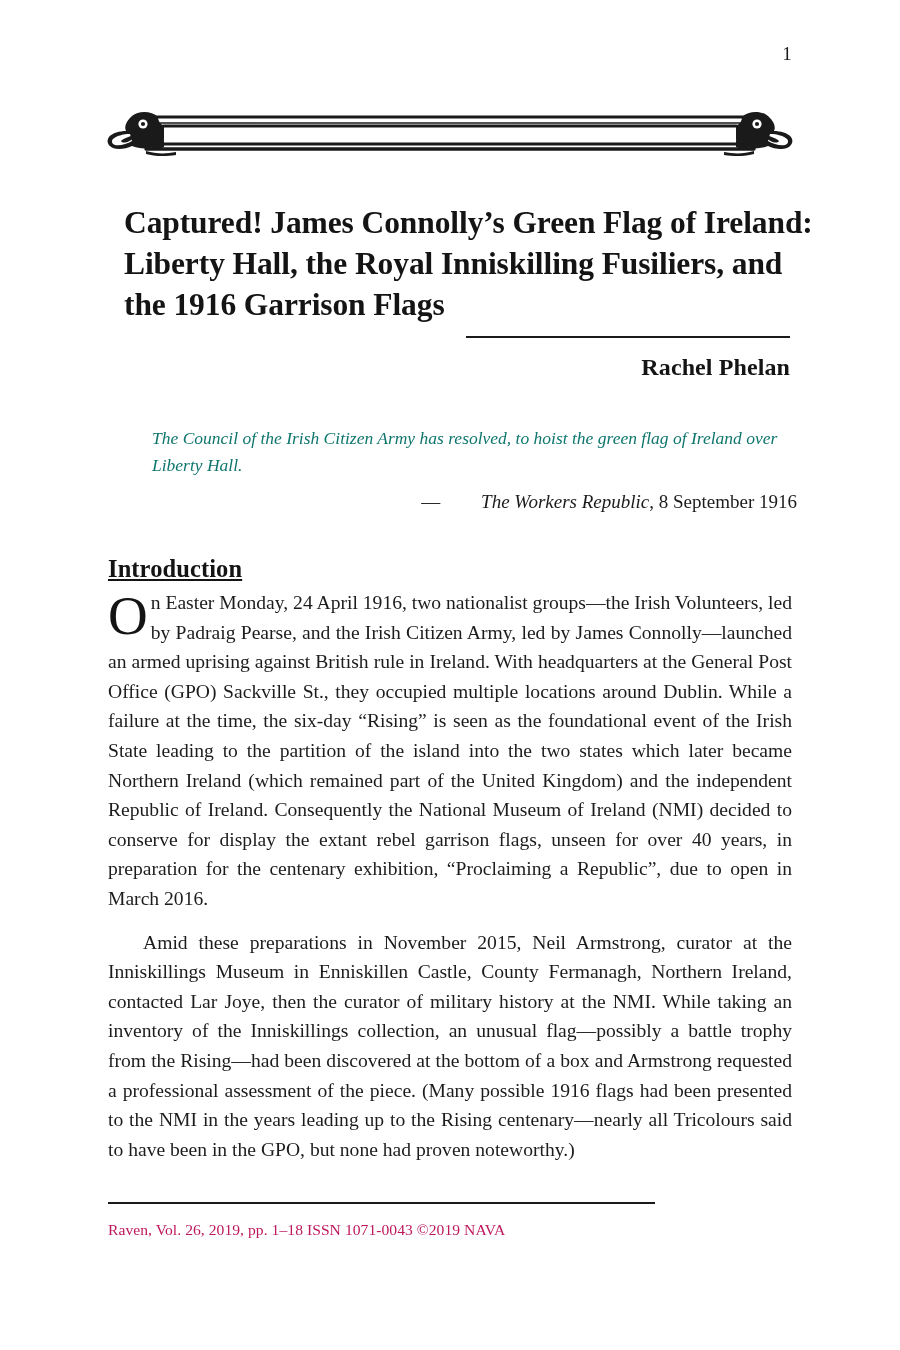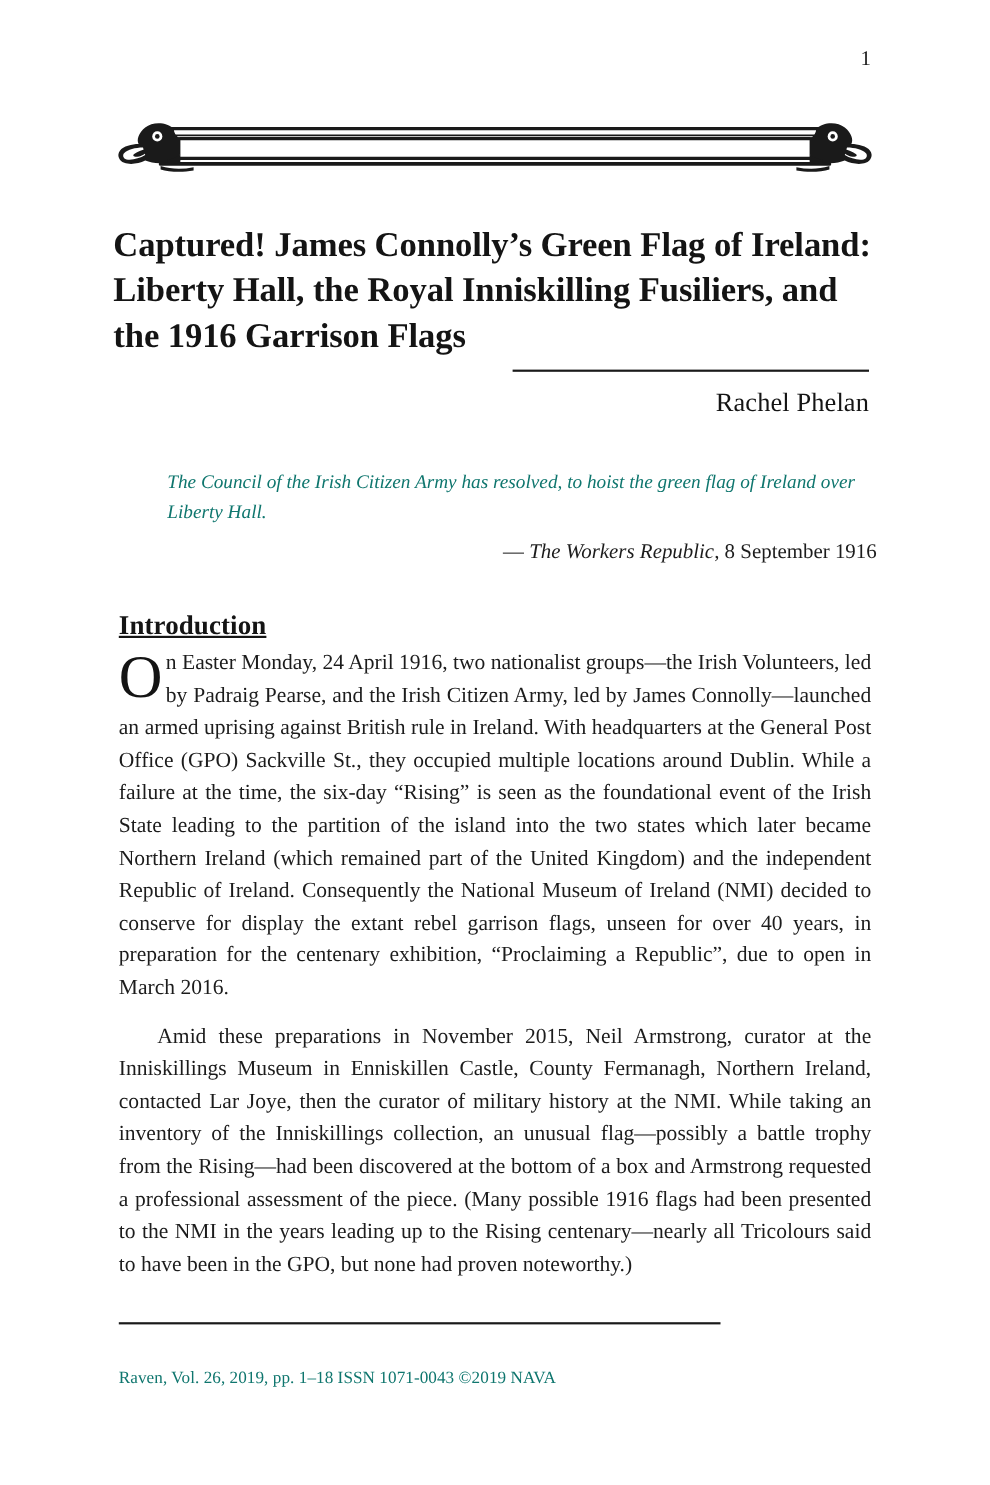--- a/index.html
+++ b/index.html
@@ -34,21 +34,21 @@
     left: 106px;
     top: 104px;
     width: 688px;
     height: 56px;
   }
   .ornament svg { display: block; width: 100%; height: 100%; }
 
   
   .title {
     position: absolute;
-    left: 103px;
+    left: 124px;
     top: 181px;
     width: 690px;
     font-size: 31.5px;
     line-height: 41px;
     font-weight: bold;
     letter-spacing: -0.1px;
     color: #141414;
     font-family: "Liberation Serif", "DejaVu Serif", serif;
   }
 
@@ -60,21 +60,21 @@
     width: 324px;
     height: 2.2px;
     background: #1a1a1a;
   }
   .author {
     position: absolute;
     right: 110px;
     top: 352px;
     font-size: 24px;
     line-height: 30px;
-    font-weight: normal;
+    font-weight: bold;
     letter-spacing: 0.1px;
     color: #141414;
   }
 
   
   .epigraph {
     position: absolute;
     left: 152px;
     top: 425px;
     width: 645px;
@@ -86,21 +86,21 @@
     color: #0f766e;
     text-align: left;
   }
   .epigraph-attr {
     margin-top: 10px;
     text-align: right;
     font-size: 19px;
     line-height: 26px;
     color: #1c1c1c;
   }
-  .epigraph-attr .src { font-style: italic; }
+  .epigraph-attr .src { font-style: italic; margin-left: 36px; }
 
   
   .section-heading {
     position: absolute;
     left: 108px;
     top: 534px;
     font-size: 24.5px;
     line-height: 30px;
     font-weight: bold;
     color: #141414;
@@ -145,23 +145,22 @@
     width: 547px;
     height: 1.6px;
     background: #1a1a1a;
   }
   .footer-note {
     position: absolute;
     left: 108px;
     top: 1220px;
     font-size: 15.6px;
     line-height: 20px;
-    color: #0f766e;
+    color: #be185d;
     letter-spacing: 0.05px;
-    margin-top: 23px;
   }
 </style>
 </head>
 <body>
 
 <div class="page">
 
   <div class="folio">1</div>
 
   <div class="ornament">

